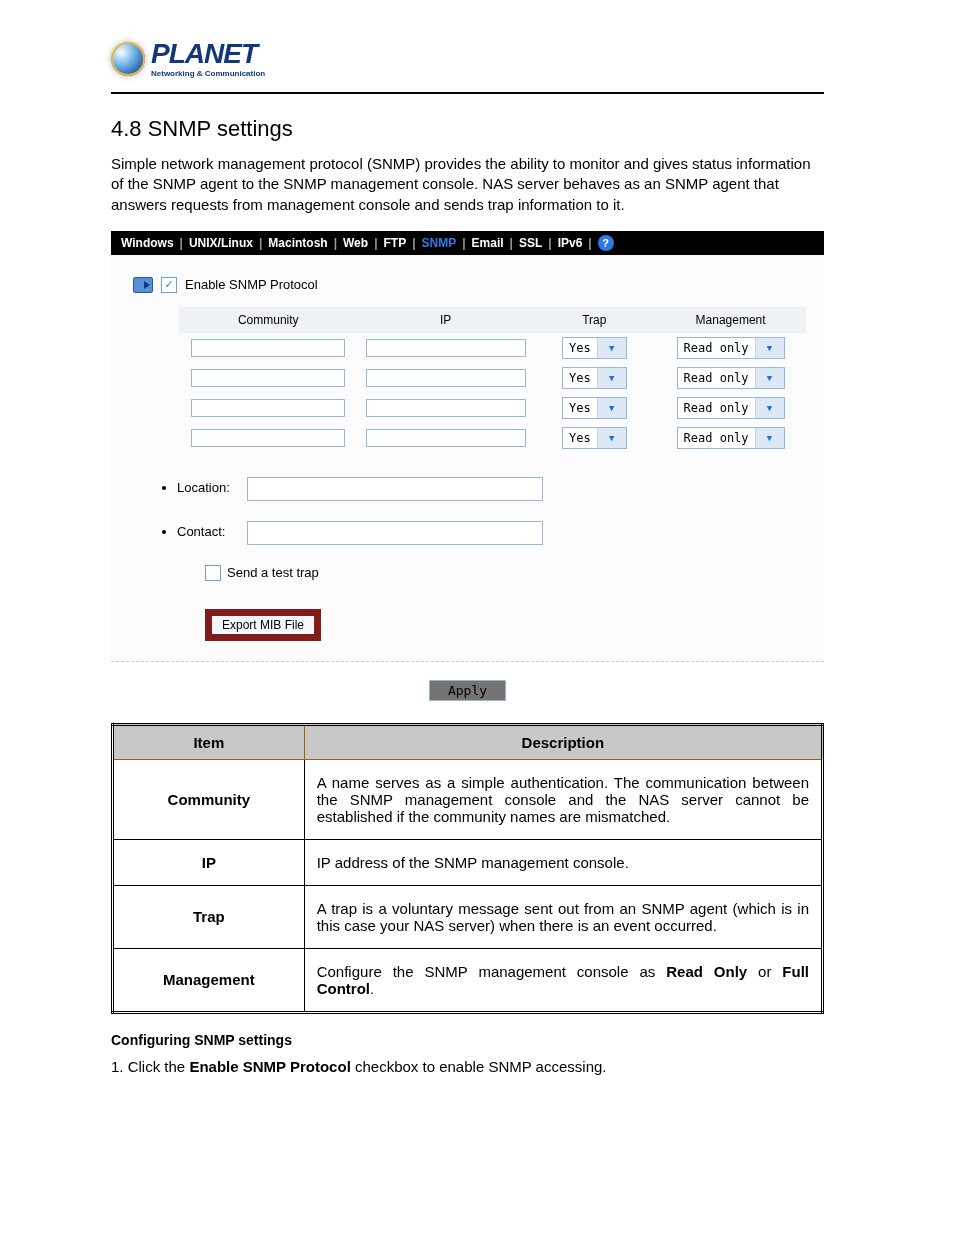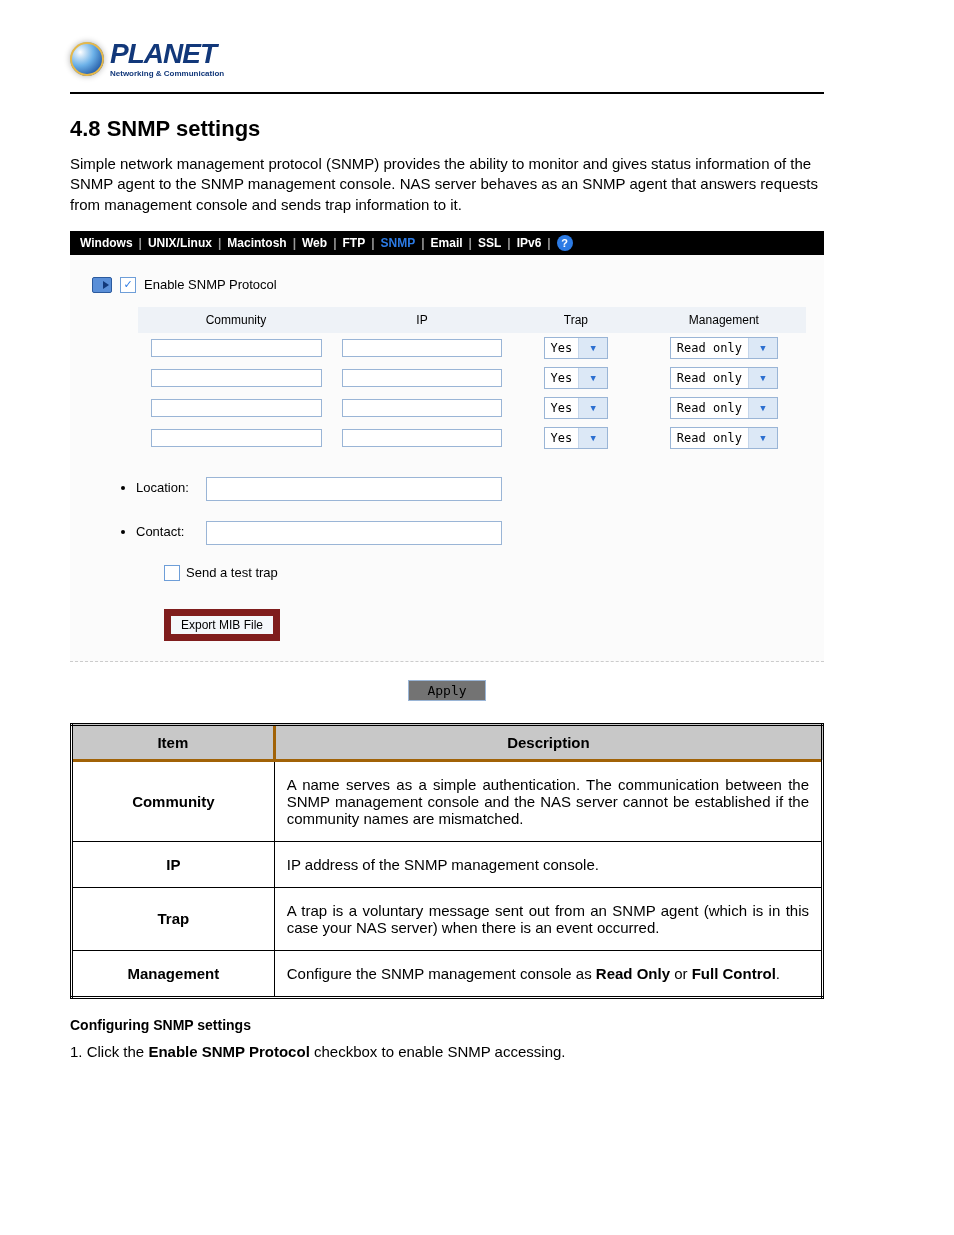--- a/index.html
+++ b/index.html
@@ -1,23 +1,23 @@
 <!DOCTYPE html>
 <html><head>
 <meta charset="utf-8">
 <style>
 body{font-family:Arial,Helvetica,sans-serif;margin:0;background:#fff;color:#000}
-.page{width:954px;margin:0 auto;padding:40px 130px 60px 70px;box-sizing:border-box}
+.page{width:954px;margin:0 auto;padding:40px 130px 60px 111px;box-sizing:border-box}
 .logo{display:flex;align-items:center;gap:6px;margin-bottom:14px}
 .globe{width:34px;height:34px;border-radius:50%;background:radial-gradient(circle at 30% 30%,#fff,#6cb1e8 40%,#1a4f9c 80%);box-shadow:0 0 0 2px #e6b84a inset,0 0 6px rgba(0,0,0,.3)}
 .brand-text{display:flex;flex-direction:column;line-height:1}
 .brand-name{font-size:28px;font-weight:900;font-style:italic;letter-spacing:-1px;color:#12387a}
 .brand-tag{font-size:8px;font-weight:bold;color:#12387a;margin-top:2px}
 .hr{border:0;border-top:2px solid #000;margin:12px 0 22px 0}
-h1{font-size:22px;font-weight:bold;margin:0 0 12px 0}
+h1{font-size:22px;font-weight:normal;margin:0 0 12px 0}
 p.intro{font-size:15px;line-height:1.35;margin:0 0 16px 0}
 .tabbar{background:#000;color:#fff;font-size:12px;font-weight:bold;font-family:Verdana,Arial;display:flex;align-items:center;padding:4px 10px;gap:6px}
 .tabbar .sep{color:#999}
 .tabbar .active{color:#2c7be5}
 .tabbar .help{width:16px;height:16px;border-radius:50%;background:#2c7be5;color:#fff;display:flex;align-items:center;justify-content:center;font-size:11px}
 .panel{background:#fbfbfb;padding:18px 18px 10px 18px;border-bottom:1px dashed #ccc}
 .enable-row{display:flex;align-items:center;gap:8px;margin:4px 0 14px 4px}
 .step-icon{width:18px;height:14px;background:#5a8fd8;border:1px solid #2b5a9e;border-radius:2px;position:relative}
 .step-icon::after{content:"";position:absolute;right:2px;top:3px;width:0;height:0;border-top:4px solid transparent;border-bottom:4px solid transparent;border-left:6px solid #12387a}
 .cb-box{width:14px;height:14px;border:1px solid #6e9ed8;background:#fff;display:inline-flex;align-items:center;justify-content:center;font-size:11px;color:#2c7be5;line-height:1}
@@ -35,21 +35,21 @@
 .row-fields ul{margin:0;padding-left:18px}
 .row-fields li{margin:20px 0}
 .row-fields .lbl{display:inline-block;width:70px}
 .row-fields .wide{width:290px;height:20px;border:1px solid #9ab5d6;background:#fff;vertical-align:middle}
 .testtrap{margin:10px 0 0 46px;display:flex;align-items:flex-start;gap:6px}
 .export-row{margin:28px 0 10px 46px}
 .btn{font-family:Verdana,Arial;font-size:12px;border:7px solid #7f1d1d;background:#f4f7fb;padding:2px 10px;cursor:pointer}
 .apply-wrap{text-align:center;margin:18px 0 22px 0}
 .apply{font-family:monospace;font-size:13px;border:1px solid #9ab5d6;background:#737373;padding:2px 18px;cursor:pointer}
 table.desc{width:100%;border-collapse:collapse;border:3px double #000;font-size:15px}
-table.desc th{background:#c8c8c8;font-weight:bold;border:3px solid #a16207;padding:8px;text-align:center}
+table.desc th{background:#c8c8c8;font-weight:bold;border:1px solid #a16207;padding:8px;text-align:center}
 table.desc td{border:1px solid #000;padding:14px 12px;vertical-align:middle}
 table.desc td.item{text-align:center;font-weight:bold;width:27%}
 table.desc td.d{text-align:justify}
 .sub-h{font-weight:bold;margin:18px 0 10px 0;font-size:14px}
 .step{font-size:15px}
 </style>
 </head>
 <body>
 
 <div class="page">

